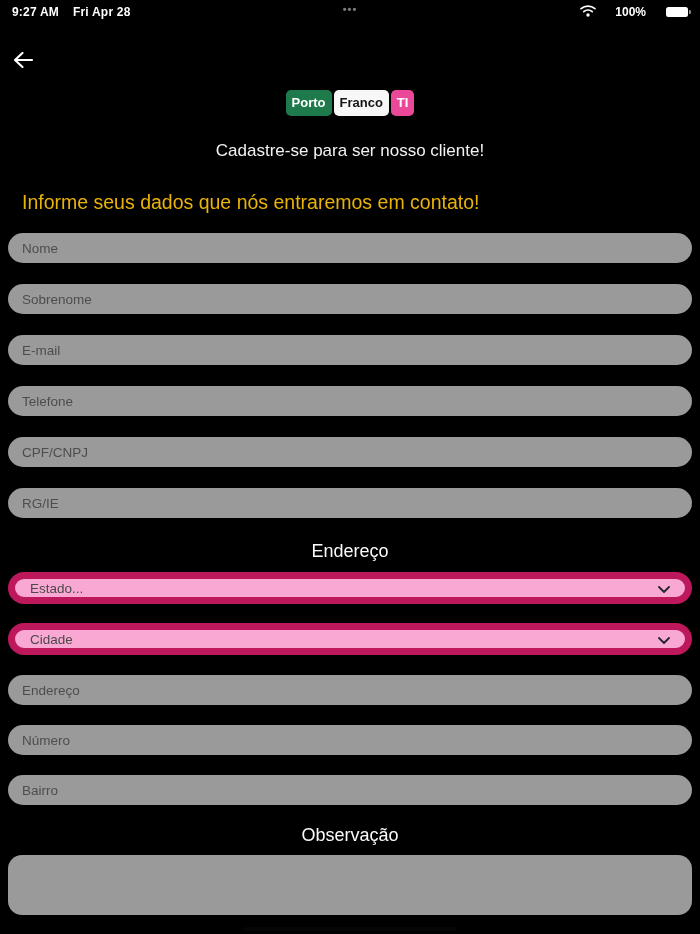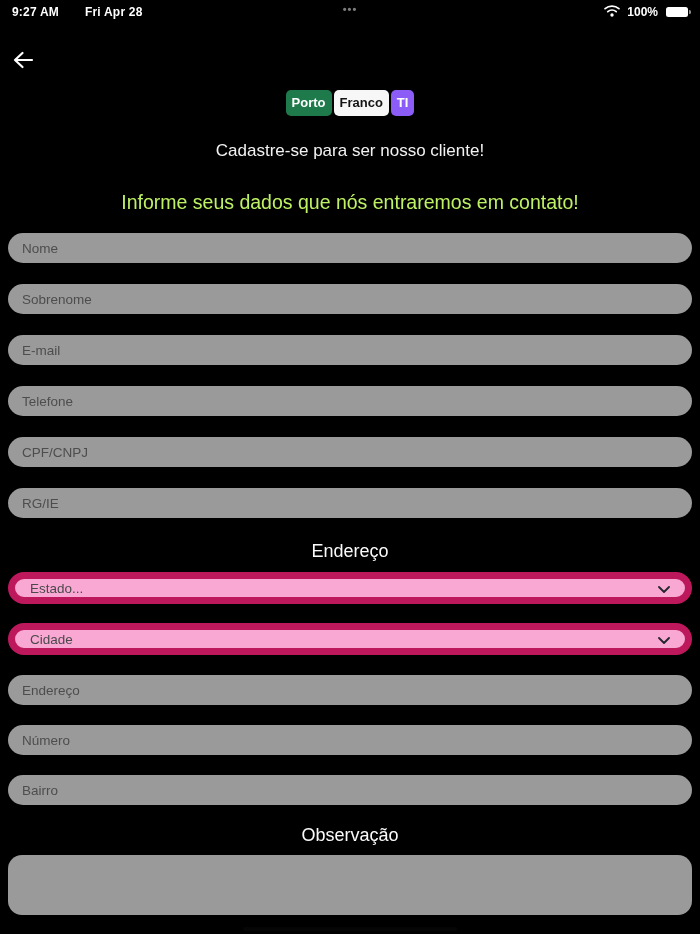--- a/index.html
+++ b/index.html
@@ -8,50 +8,50 @@
   .screen {
     position:relative; width:700px; height:934px; margin:0 auto;
     background:#000; overflow:hidden; color:#fff;
   }
   
   .status-bar {
     position:absolute; top:0; left:0; right:0; height:22px;
     display:flex; align-items:center; justify-content:space-between;
     padding:2px 12px 0 12px; font-size:12px; font-weight:700; color:#fff;
   }
-  .sb-left { display:flex; gap:26px; letter-spacing:.2px; }
+  .sb-left { display:flex; gap:14px; letter-spacing:.2px; }
   .sb-center {
     position:absolute; left:50%; top:3px; transform:translateX(-50%);
     color:#7d7d80; font-size:11px; letter-spacing:1px; font-weight:700;
   }
-  .sb-right { display:flex; align-items:center; gap:7px; }
+  .sb-right { display:flex; align-items:center; gap:19px; }
   .battery { position:relative; width:22px; height:10.5px; background:#fff; border-radius:2.5px; margin-left:1px; }
   .battery::after {
     content:""; position:absolute; right:-2.5px; top:3px; width:1.8px; height:4.5px;
     background:#8b8b8e; border-radius:0 1.5px 1.5px 0;
   }
   
   .back-btn {
     position:absolute; left:8px; top:48px; width:30px; height:26px;
     background:transparent; border:none; cursor:pointer; padding:0;
   }
   
   .logo { display:flex; justify-content:center; gap:2px; margin-top:90px; }
   .logo span {
     font-weight:700; font-size:13px; padding:3px 6px 4px 6px; border-radius:5px; line-height:19px;
   }
   .logo-porto  { background:#1e7a4b; color:#fff; }
   .logo-franco { background:#f7f7f7; color:#141414; }
-  .logo-ti     { background:#8b5cf6; color:#fff; }
+  .logo-ti     { background:#ec4899; color:#fff; }
   
   .title {
     margin-top:24px; text-align:center; font-size:17px; line-height:22px; color:#f2f2f2;
   }
   .instruction {
-    margin-top:28px; text-align:center; font-size:19.5px; line-height:24px; color:#bef264;
+    margin-top:28px; text-align:left; font-size:19.5px; line-height:24px; color:#eab308;margin-left:22px;
   }
   
   form { display:block; margin-top:19px; }
   .pill-input {
     display:block; width:684px; height:30px; margin:0 8px 21px 8px;
     background:#9a9a9a; border:none; border-radius:15px;
     padding:0 14px; font-family:"Liberation Sans", sans-serif;
     font-size:13.5px; color:#222; outline:none;
   }
   .pill-input::placeholder { color:#4d4d4d; opacity:1; }

